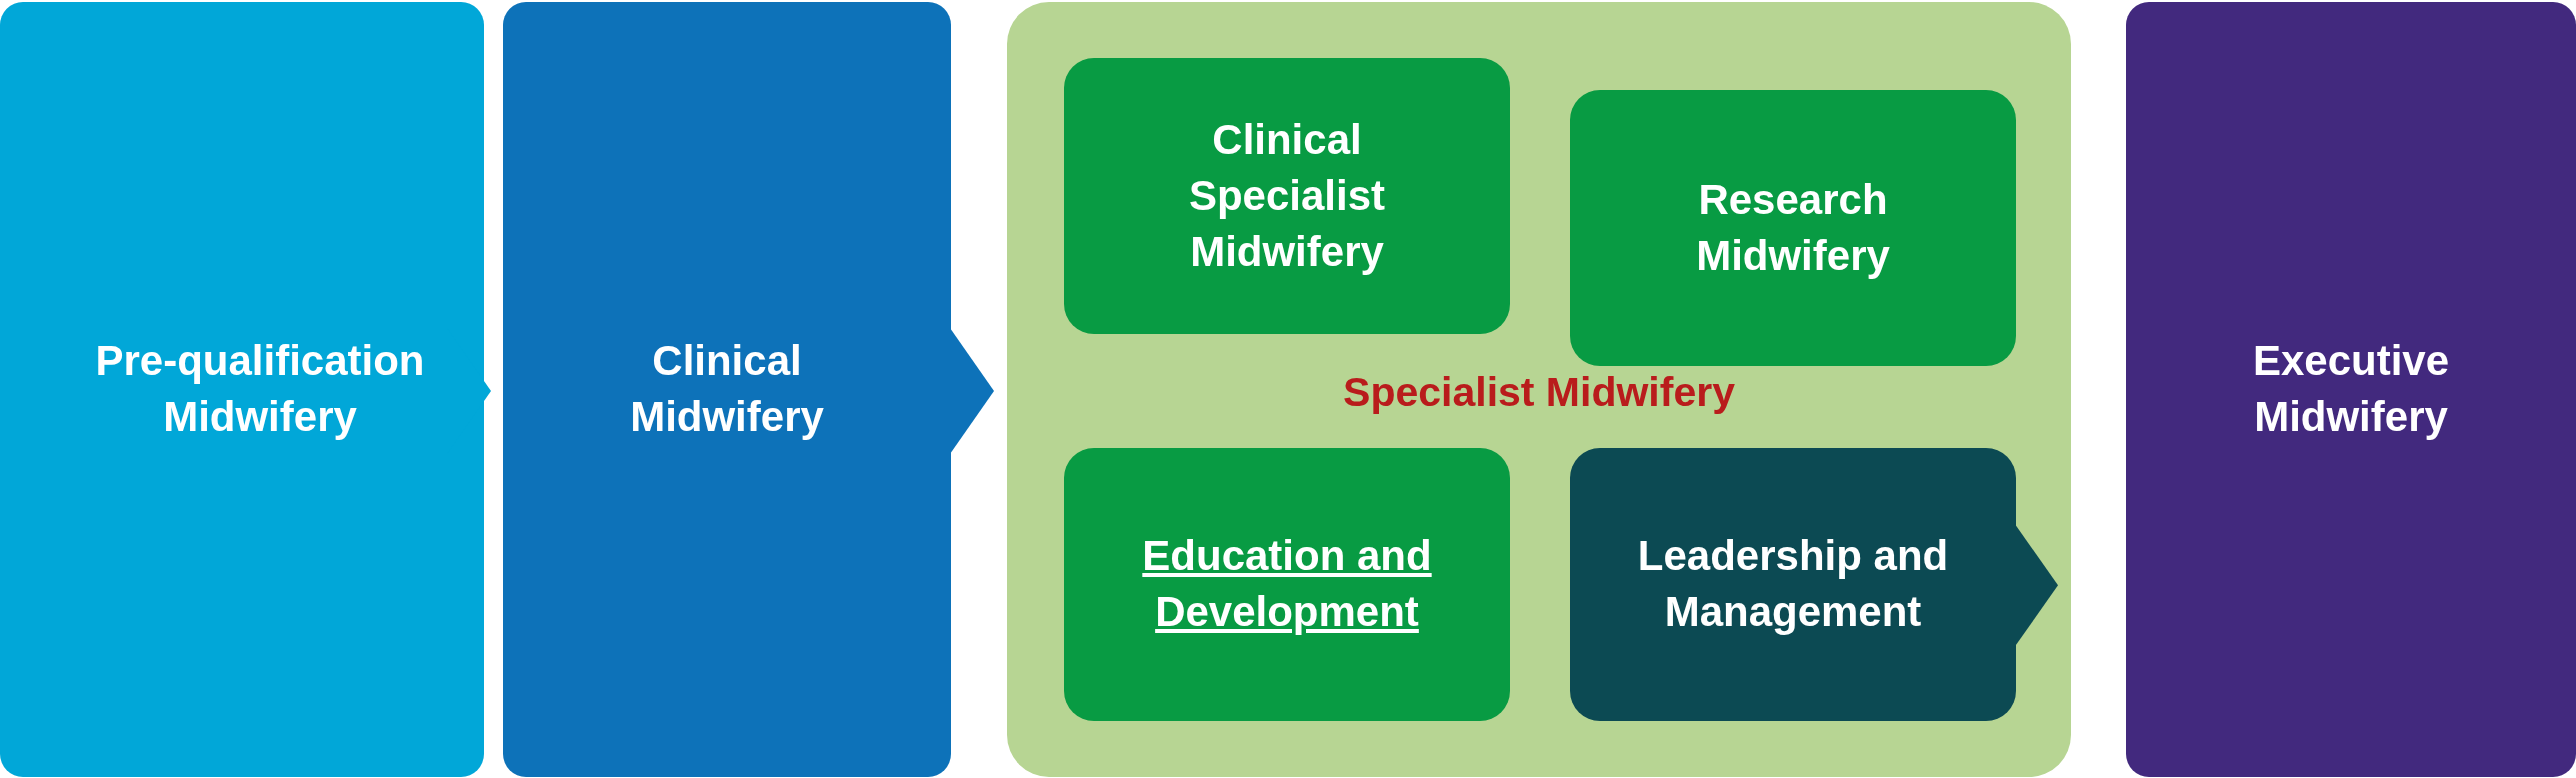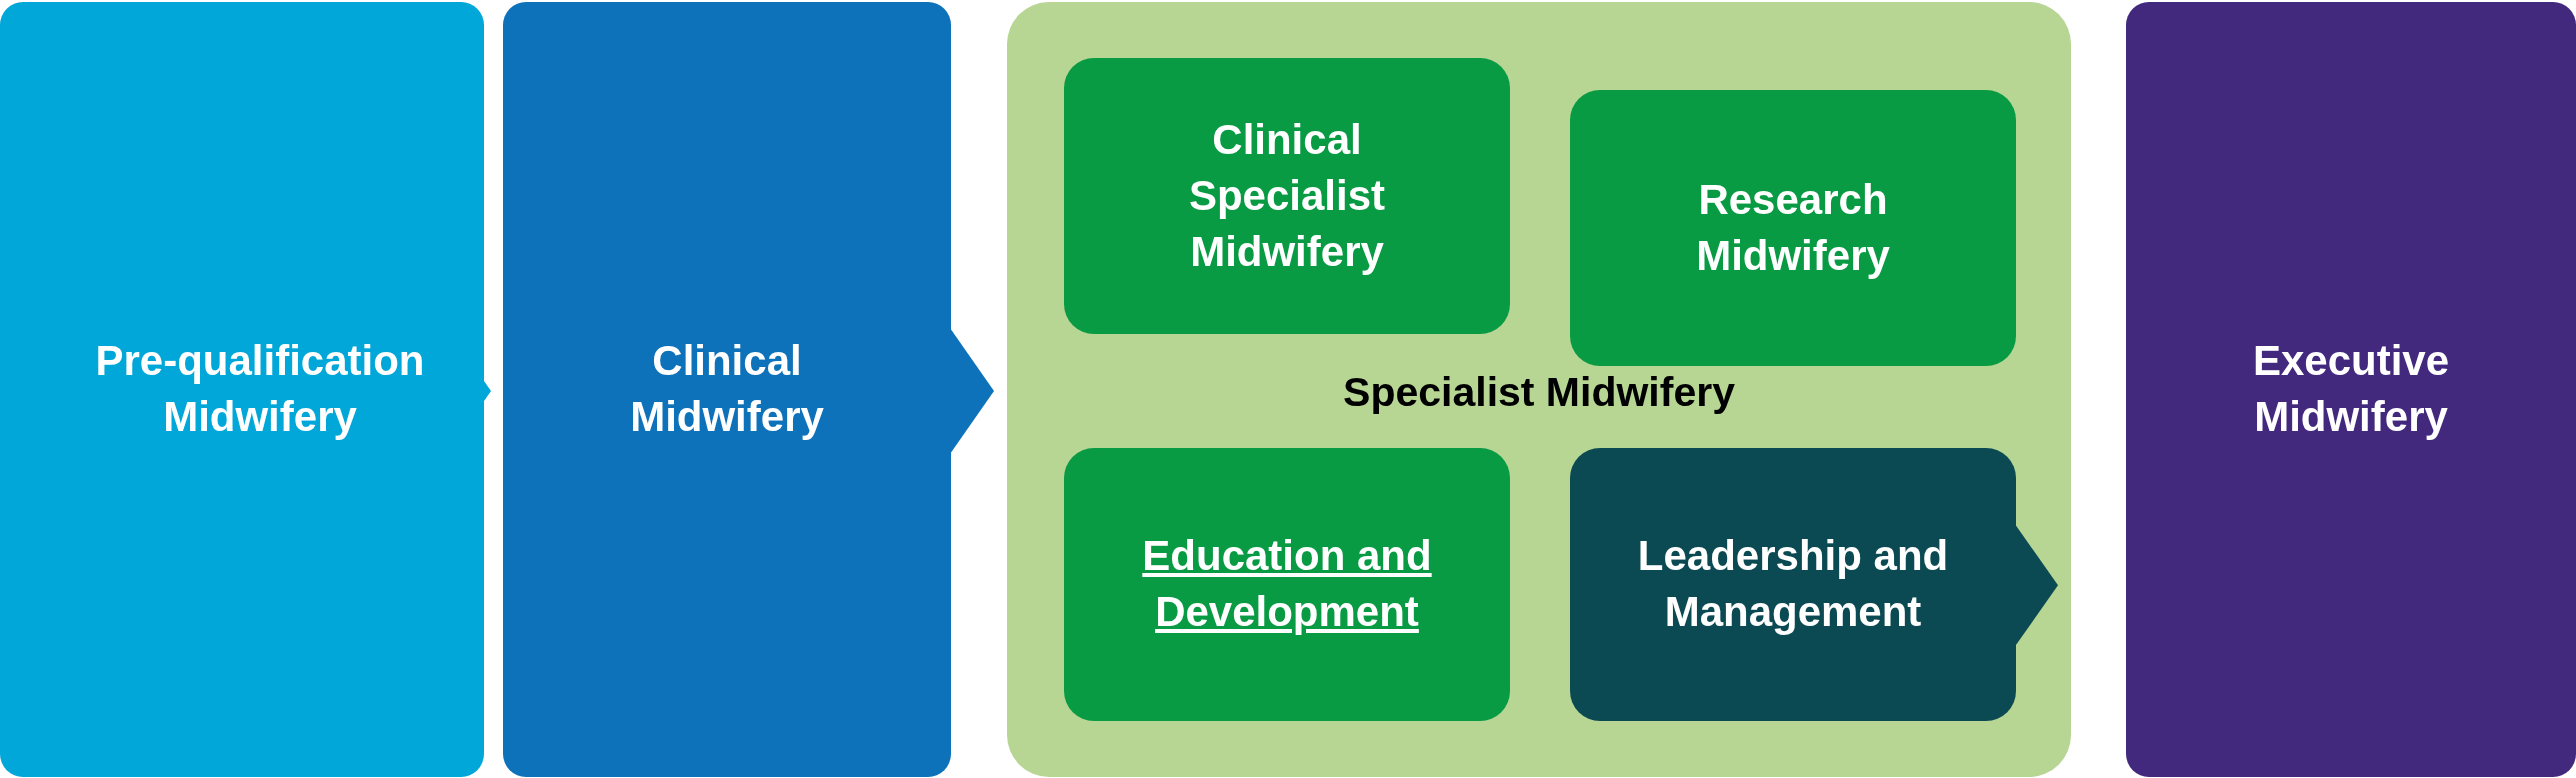--- a/index.html
+++ b/index.html
@@ -113,21 +113,21 @@
       <span class="label" style="color: rgb(255, 255, 255);">Clinical
 Specialist
 Midwifery</span>
     </div>
 
     <div class="sub" id="sub-research" style="background-color: rgb(8, 155, 67); margin-top: 32px;">
       <span class="label" style="color: rgb(255, 255, 255);">Research
 Midwifery</span>
     </div>
 
-    <div class="group-label" style="color: #000000;">Specialist Midwifery</div>
+    <div class="group-label" style="color: #b91c1c;">Specialist Midwifery</div>
 
     <div class="sub" id="sub-education" style="background-color: rgb(8, 155, 67);">
       <span class="label" style="color: rgb(255, 255, 255); text-decoration: underline;">Education and
 Development</span>
     </div>
 
     <div class="sub" id="sub-leadership" style="background-color: rgb(12, 74, 83);">
       <span class="label" style="color: rgb(255, 255, 255);">Leadership and
 Management</span>
     </div>

